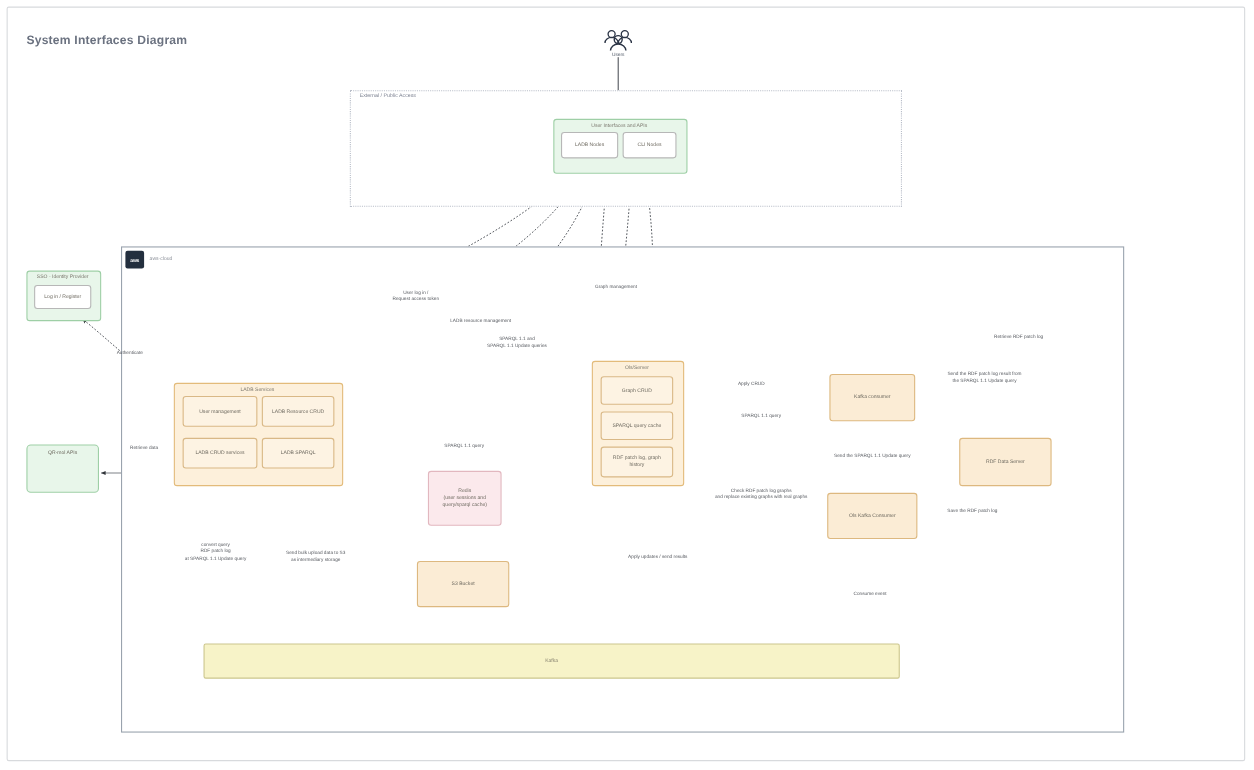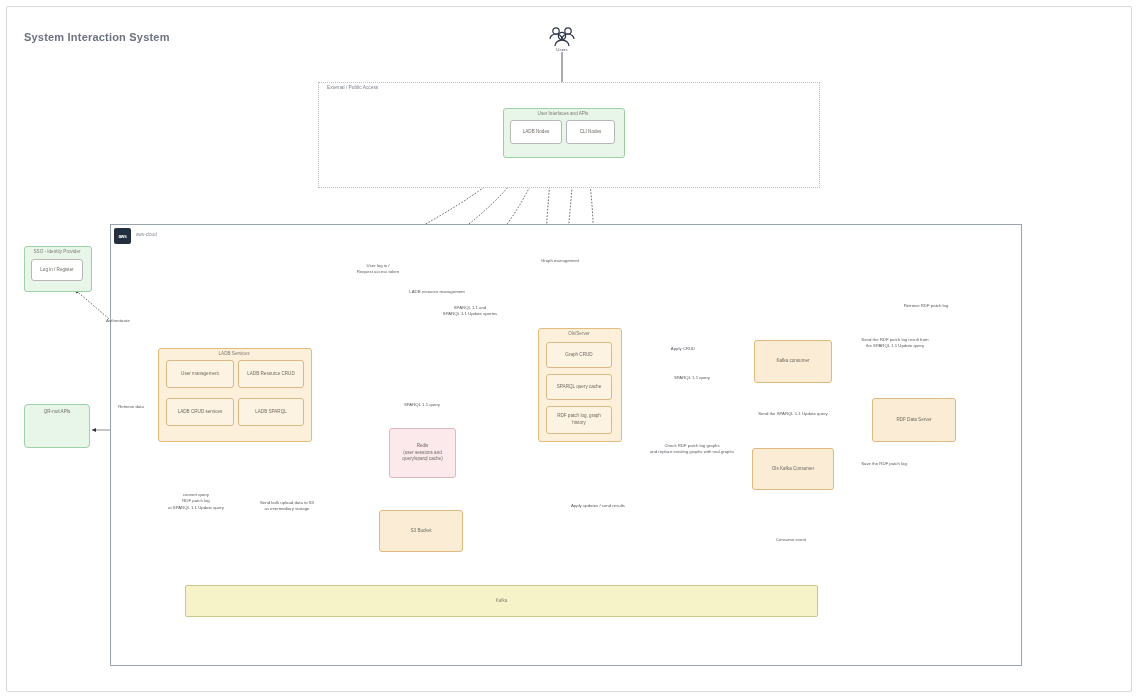--- a/index.html
+++ b/index.html
@@ -32,21 +32,21 @@
   .kafka-bar .nlabel{color:#8a8672;}
   .elabel{position:absolute;font-size:4.3px;color:#55585e;line-height:1.5;text-align:center;white-space:pre-line;}
   .users-ico{position:absolute;left:545px;top:25px;width:34px;height:22px;}
   .users-cap{position:absolute;left:545px;top:47px;width:34px;text-align:center;font-size:4.4px;color:#4b5563;}
 </style>
 </head>
 <body>
 
 <div id="canvas">
   <div class="frame"></div>
-  <div class="page-title">System Interaction System</div>
+  <div class="page-title">System Interfaces Diagram</div>
 
   <svg class="layer">
     <defs>
       <marker id="ah" markerWidth="6" markerHeight="6" refX="5" refY="3" orient="auto">
         <path d="M0,0.6 L5.2,3 L0,5.4 z" fill="#2f3338"></path>
       </marker>
     </defs>
     <g fill="none" stroke="#3f434a" stroke-width="0.8" marker-end="url(#ah)">
 
       <path d="M562,52 L562,110" stroke-width="0.9"></path>

